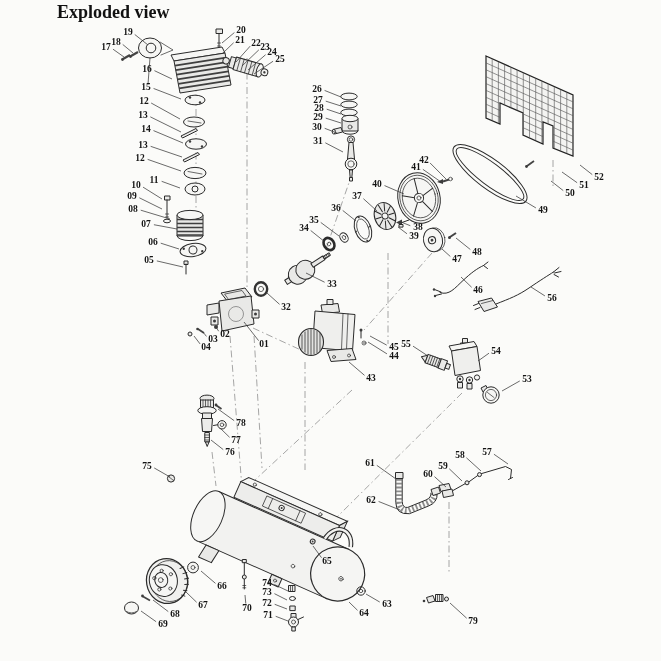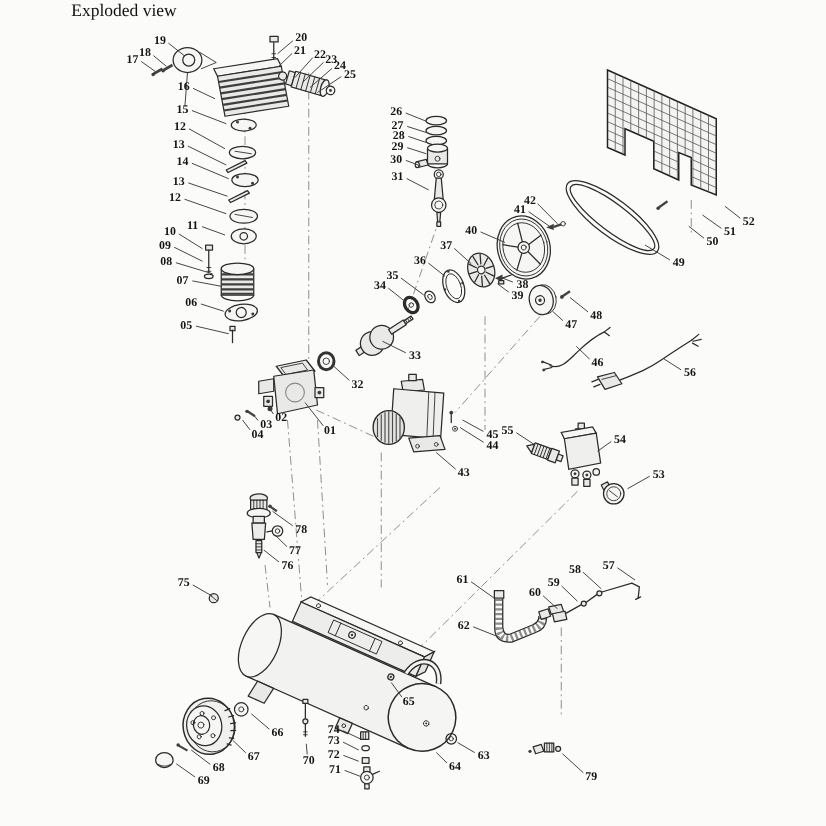--- a/index.html
+++ b/index.html
@@ -1,18 +1,18 @@
 <!DOCTYPE html>
 <html><head>
 <meta charset="utf-8">
 <style>
   html,body{margin:0;padding:0;background:#fbfbf9;}
   .stage{position:relative;width:661px;height:661px;background:#fbfbf9;overflow:hidden;
          font-family:"Liberation Serif",serif;}
-  .title{position:absolute;left:57px;top:2px;font-size:14px;font-weight:400;color:#111;}
+  .title{position:absolute;left:57px;top:2px;font-size:18px;font-weight:700;color:#111;}
   svg{position:absolute;left:0;top:0;}
   .ln{stroke:#2b2b2b;stroke-width:1;fill:none;stroke-linecap:round;stroke-linejoin:round;}
   .thin{stroke-width:.7;}
   .fl{fill:#e9e9e7;stroke:#2b2b2b;stroke-width:1;stroke-linejoin:round;}
   .fw{fill:#f6f6f4;stroke:#2b2b2b;stroke-width:1;}
   .dk{fill:#3c3c3c;stroke:none;}
   .fin{stroke:#3f3f3f;stroke-width:1.7;fill:none;}
   .grid{stroke:#5a5a5a;stroke-width:.65;fill:none;}
   #labels-layer text{font:700 9.5px "Liberation Serif",serif;fill:#141414;}
   #labels-layer line{stroke:#3a3a3a;stroke-width:.75;}

